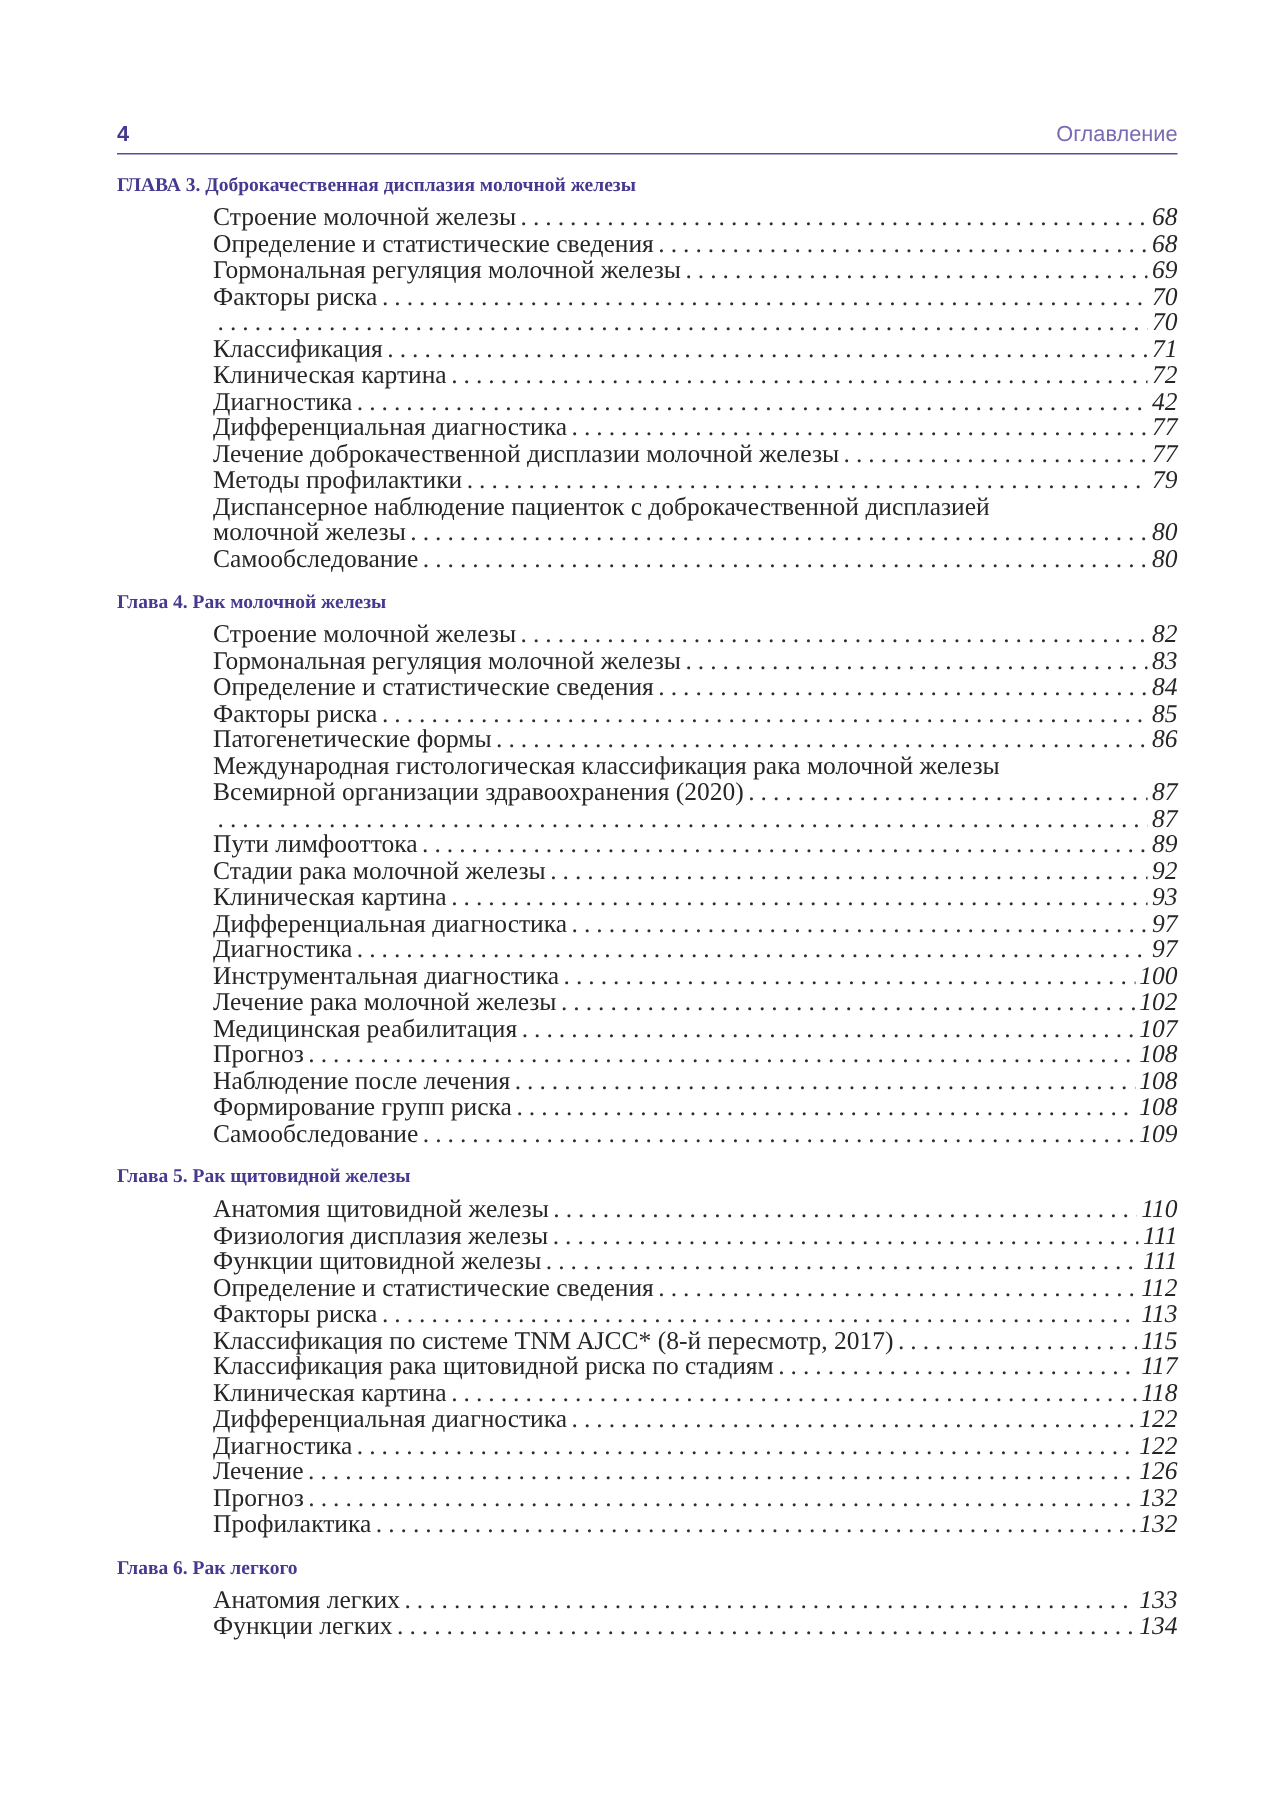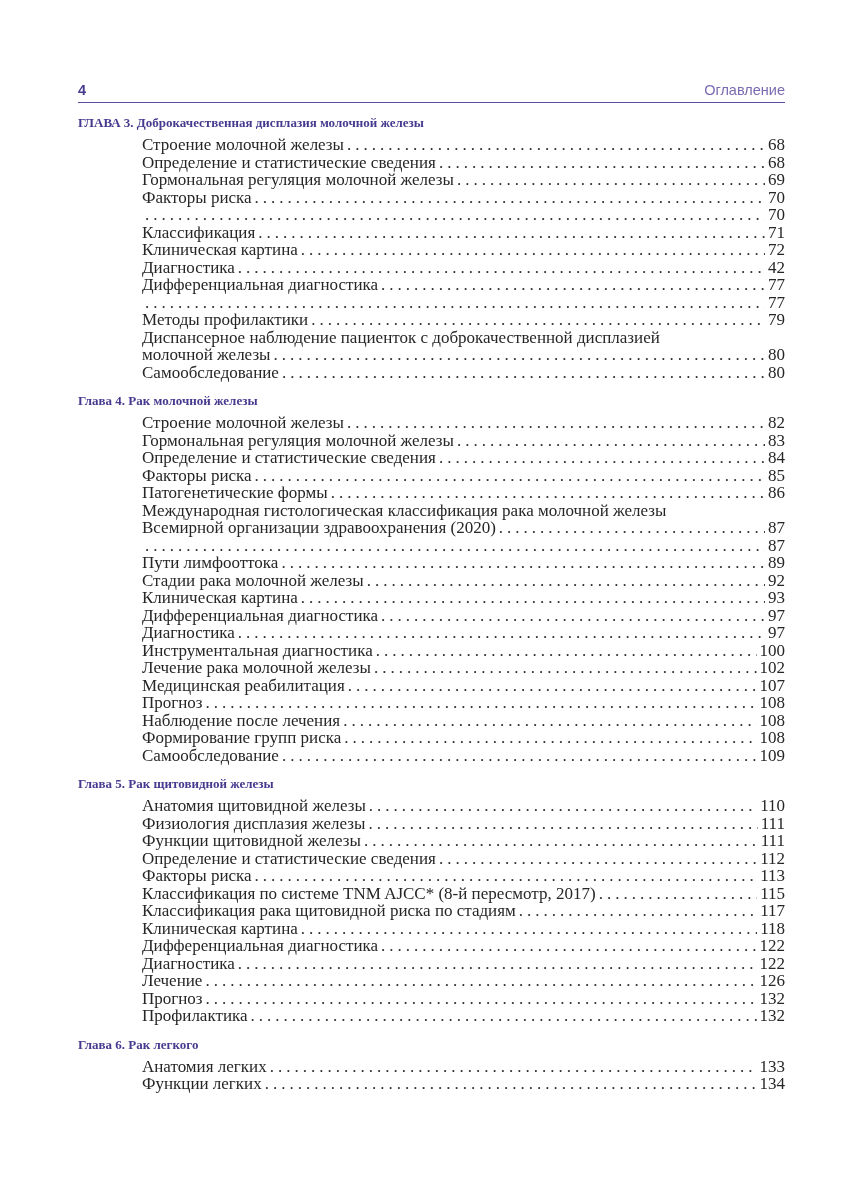--- a/index.html
+++ b/index.html
@@ -50,21 +50,21 @@
   .entry-title { white-space: nowrap; }
   .leader {
     flex: 1 1 auto;
     overflow: hidden;
     white-space: nowrap;
     letter-spacing: 4px;
     margin-left: 3px;
     margin-right: 3px;
     color: #2e2e2e;
   }
-  .pagenum { white-space: nowrap; }
+  .pagenum { white-space: nowrap; font-style: italic; }
 </style>
 </head>
 <body>
 
 <div class="page">
   <header class="page-header">
     <span class="page-number">4</span>
     <span class="running-title">Оглавление</span>
   </header>
   <main>
@@ -108,20 +108,21 @@
           <span class="entry-title">Диагностика</span>
           <span class="leader">............................................................................................................................................................................................................................</span>
           <span class="pagenum">42</span>
         </div>
         <div class="entry">
           <span class="entry-title">Дифференциальная диагностика</span>
           <span class="leader">............................................................................................................................................................................................................................</span>
           <span class="pagenum">77</span>
         </div>
         <div class="entry">
+          <span class="entry-title">Лечение доброкачественной дисплазии молочной железы</span>
           <span class="leader">............................................................................................................................................................................................................................</span>
           <span class="pagenum">77</span>
         </div>
         <div class="entry">
           <span class="entry-title">Методы профилактики</span>
           <span class="leader">............................................................................................................................................................................................................................</span>
           <span class="pagenum">79</span>
         </div>
         <div class="entry">
           <span class="entry-title">Диспансерное наблюдение пациенток с доброкачественной дисплазией</span>

